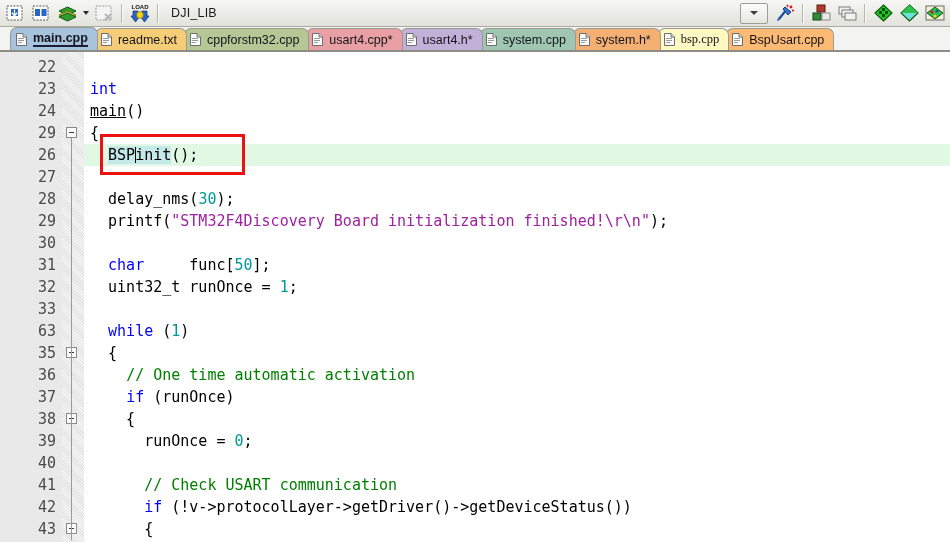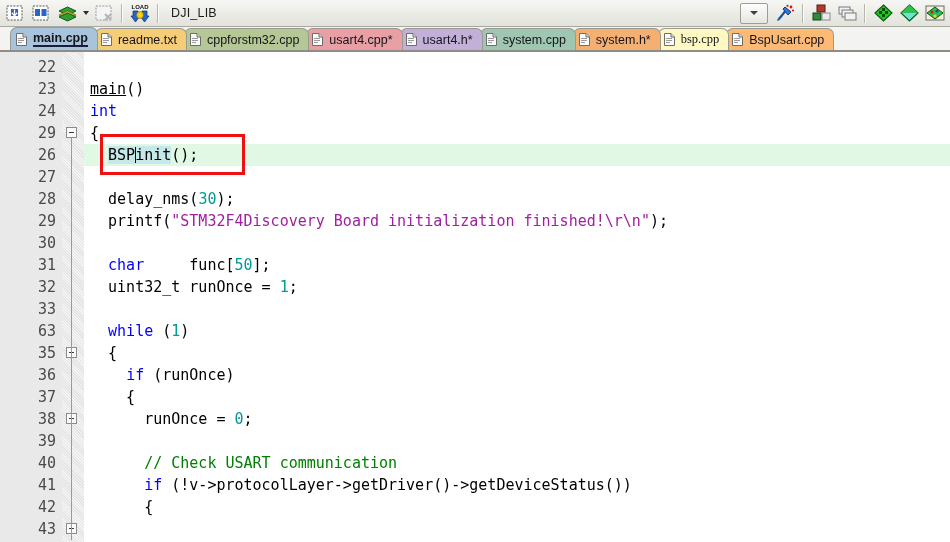--- a/index.html
+++ b/index.html
@@ -516,33 +516,34 @@
         <div class="foldcell"></div>
         <div class="foldcell"></div>
         <div class="foldcell">
           <span class="foldbox"></span>
         </div>
         <div class="foldline" style="top: 86px; height: 402px;"></div>
       </div>
     <div class="codearea">
       <div class="redbox" style="left: 16px; top: 82px; width: 145px; height: 41px; border-color: rgb(238, 17, 17);"></div>
     <div class="cline"></div>
+        <div class="cline"><span class="kw">int</span></div>
         <div class="cline"><span class="fn">main</span>()</div>
-        <div class="cline"><span class="kw">int</span></div>
         <div class="cline">{</div>
         <div class="cline hl">  <span class="sel">BSP<span class="caret"></span>init</span>();</div>
         <div class="cline"></div>
         <div class="cline">  delay_nms(<span class="num">30</span>);</div>
         <div class="cline">  printf(<span class="str">"STM32F4Discovery Board initialization finished!\r\n"</span>);</div>
         <div class="cline"></div>
         <div class="cline">  <span class="kw">char</span>     func[<span class="num">50</span>];</div>
         <div class="cline">  uint32_t runOnce = <span class="num">1</span>;</div>
         <div class="cline"></div>
         <div class="cline">  <span class="kw">while</span> (<span class="num">1</span>)</div>
         <div class="cline">  {</div>
+        <div class="cline">    <span class="com">// One time automatic activation</span></div>
         <div class="cline">    <span class="kw">if</span> (runOnce)</div>
         <div class="cline">    {</div>
         <div class="cline">      runOnce = <span class="num">0</span>;</div>
         <div class="cline"></div>
         <div class="cline">      <span class="com">// Check USART communication</span></div>
         <div class="cline">      <span class="kw">if</span> (!v-&gt;protocolLayer-&gt;getDriver()-&gt;getDeviceStatus())</div>
         <div class="cline">      {</div>
       </div>
   </div>
 

